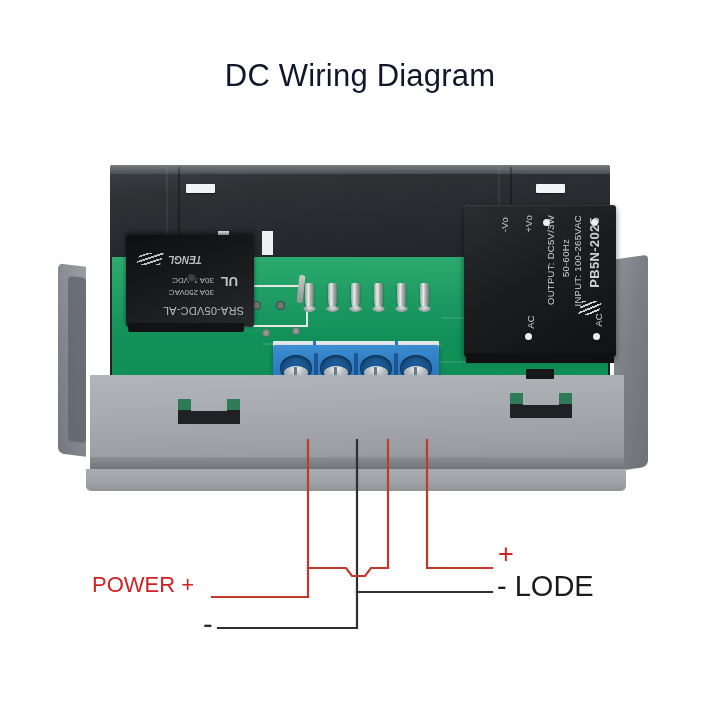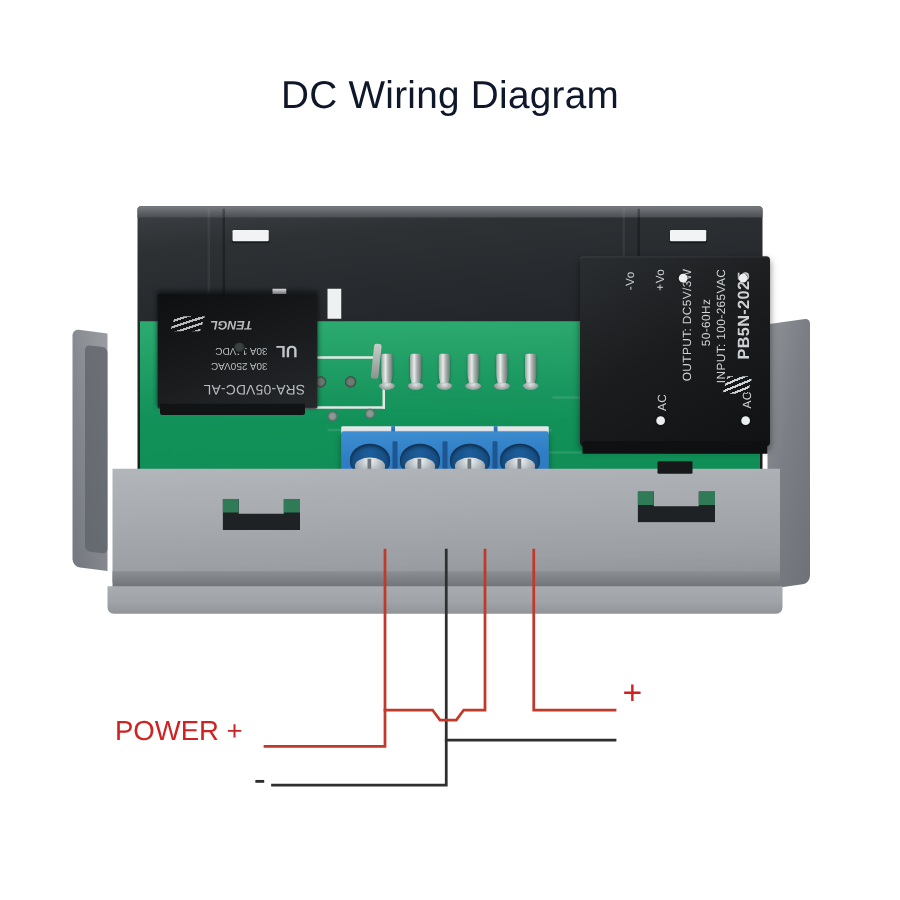--- a/index.html
+++ b/index.html
@@ -705,14 +705,15 @@
 
       <path stroke="#2f2f2f" d="M 357 592 L 492 592"></path>
 
       <path stroke="#c0392b" d="M 427 440 L 427 568 L 492 568"></path>
     </g>
   </svg>
 
   <div class="wlabel" id="label-power">POWER +</div>
   <div class="wlabel" id="label-power-minus">-</div>
   <div class="wlabel" id="label-load-plus">+</div>
+  <div class="wlabel" id="label-load">- LODE</div>
 
 </div>
 
 </body></html>

